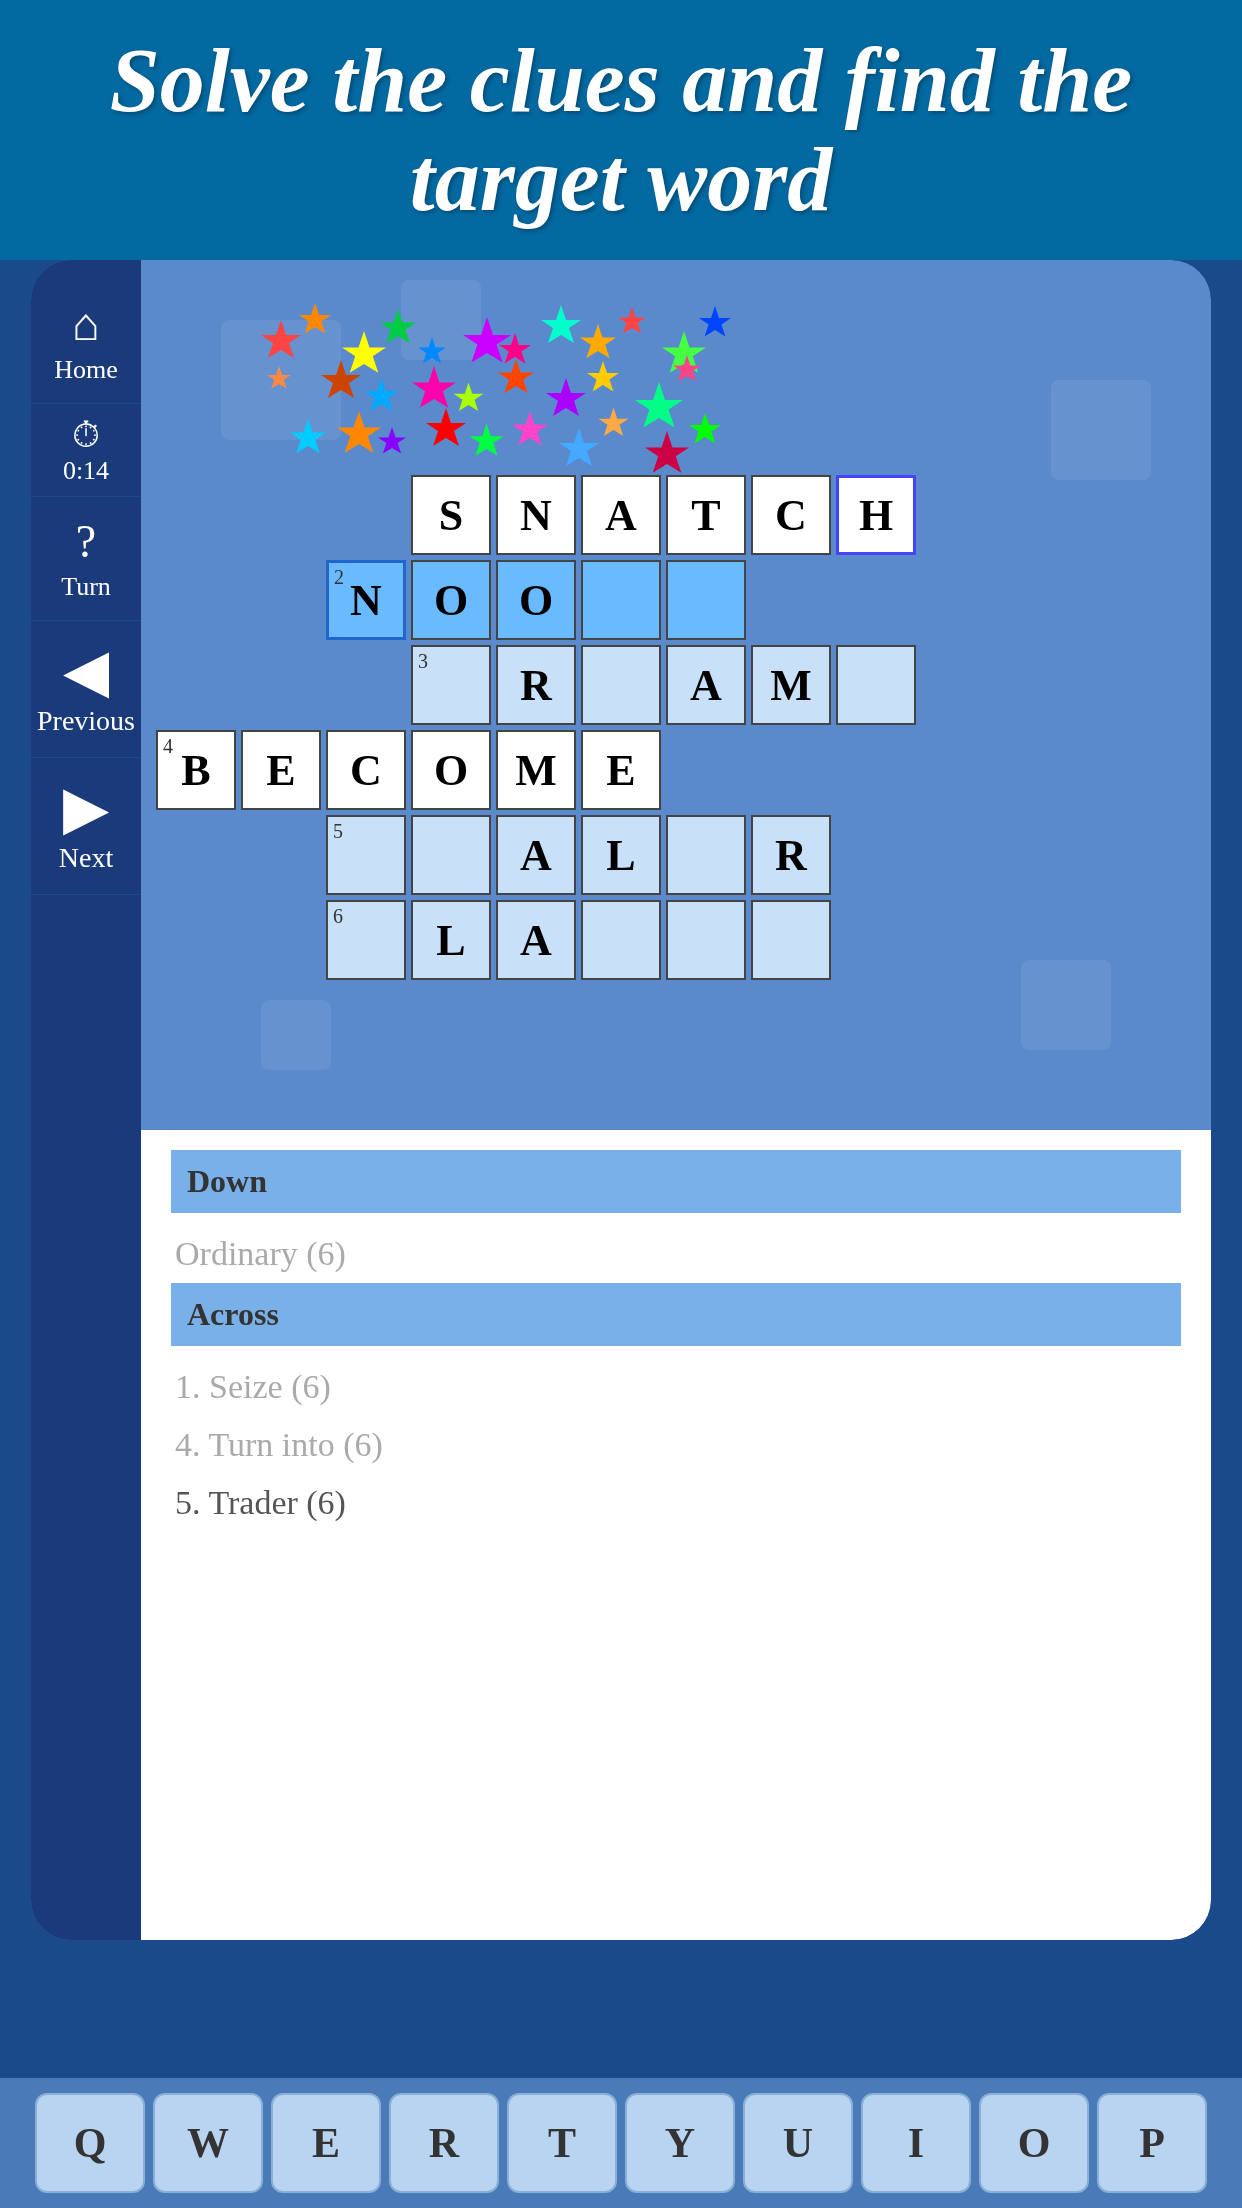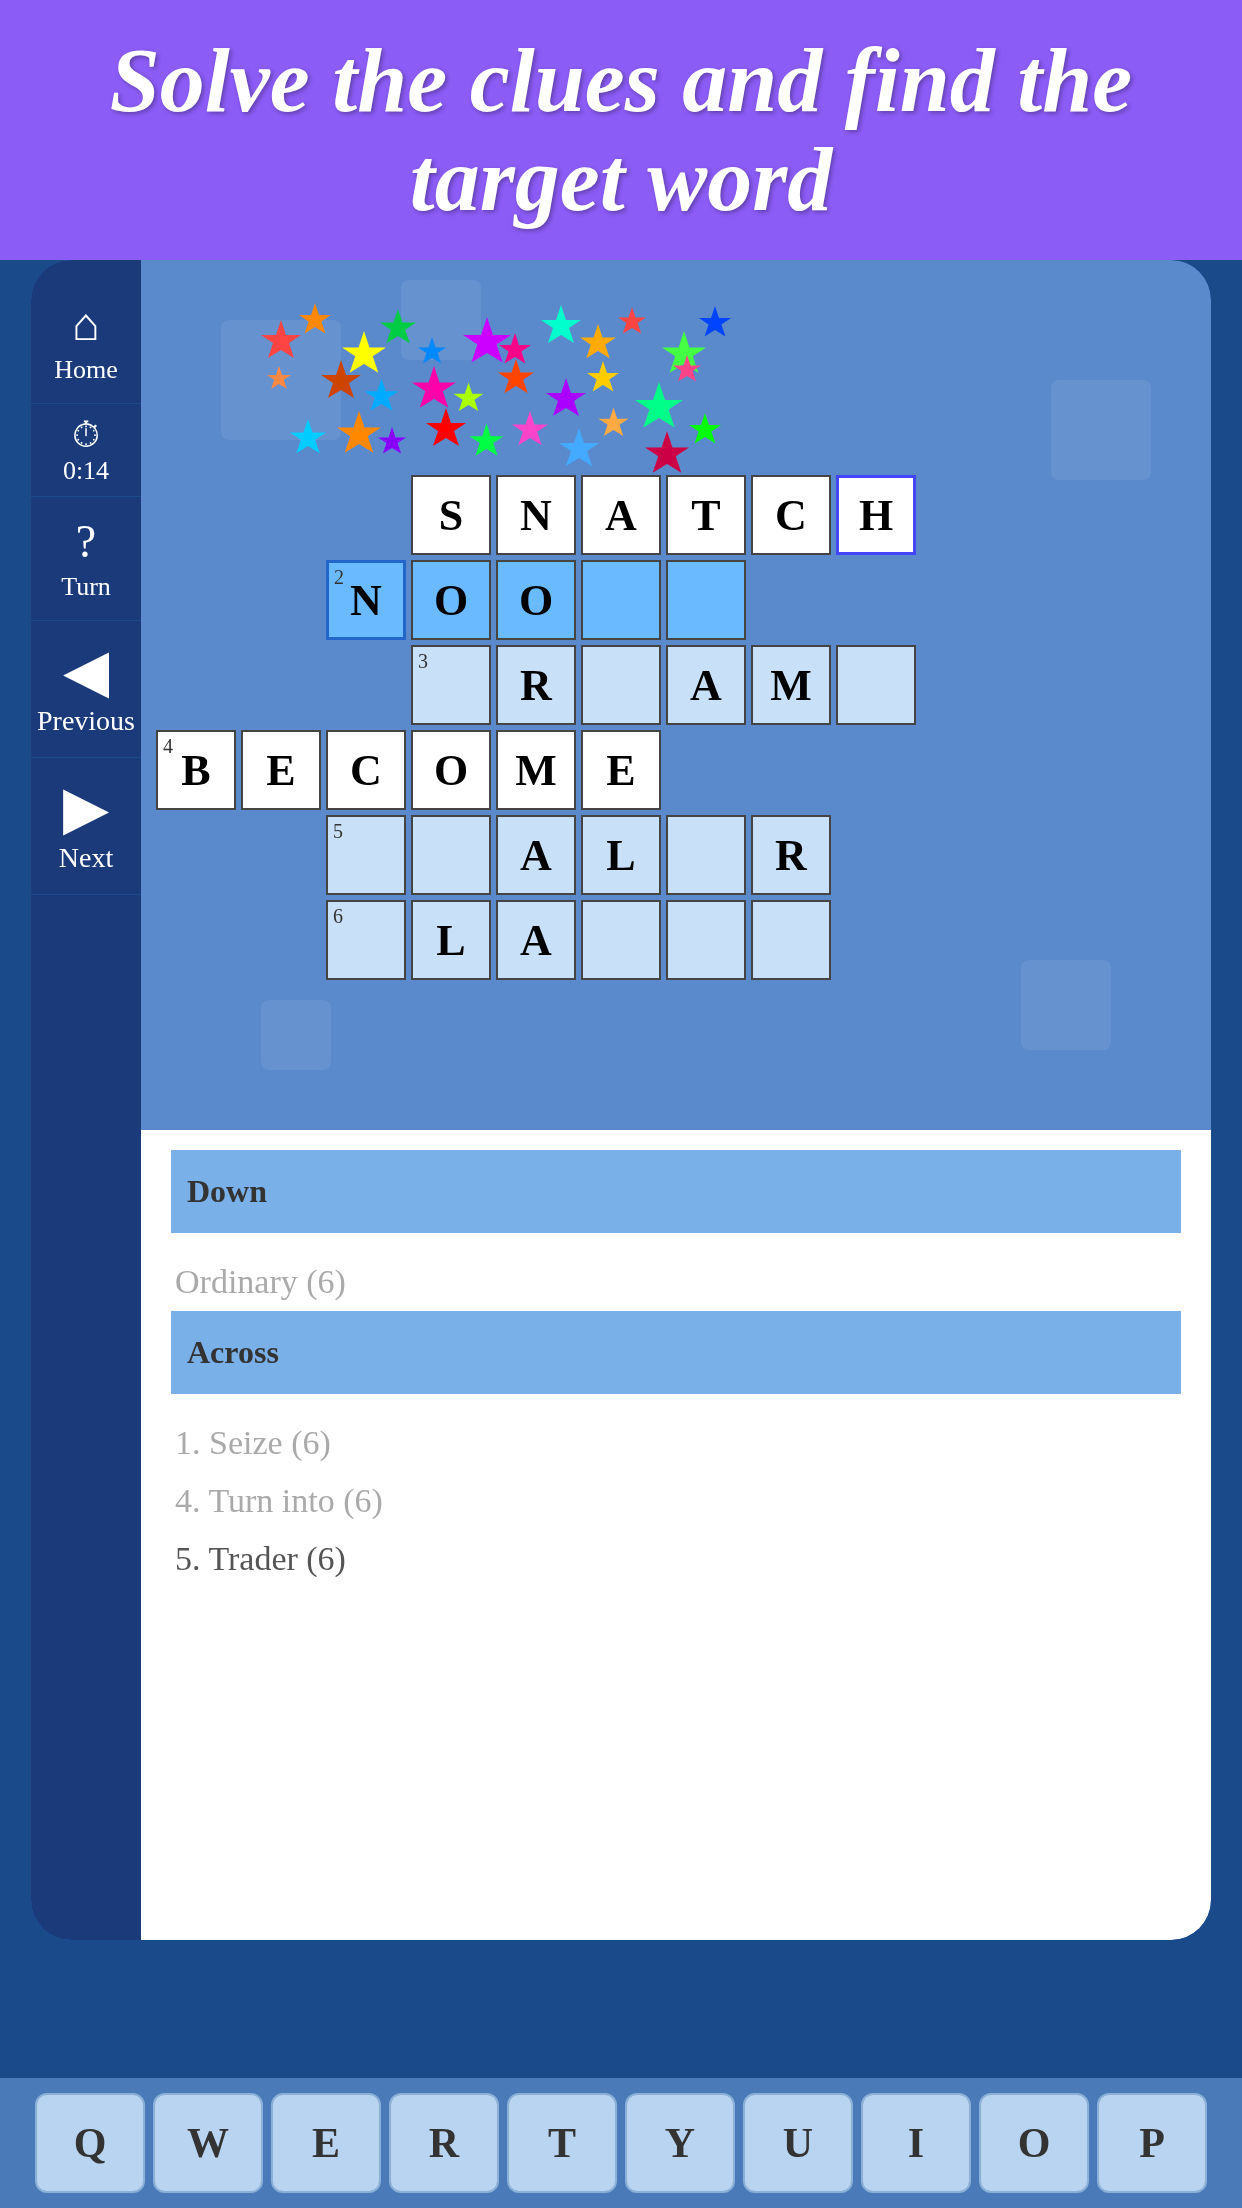--- a/index.html
+++ b/index.html
@@ -9,21 +9,21 @@
       background: #1a4a8a;
       font-family: 'Georgia', serif;
       overflow: hidden;
       position: relative;
     }
 
     
     #header {
       width: 100%;
       height: 260px;
-      background: #8b5cf6;
+      background: #0369a1;
       display: flex;
       align-items: center;
       justify-content: center;
       padding: 30px 60px;
     }
     #header h1 {
       color: white;
       font-size: 90px;
       font-style: italic;
       font-weight: bold;
@@ -116,25 +116,25 @@
     #clues-area {
       flex: 1;
       background: white;
       padding: 20px 30px;
       overflow: hidden;
       border-radius: 0 0 40px 0;
     }
 
     .clue-section-header {
       background: #7ab0e8;
-      padding: 23px 16px;
+      padding: 13px 16px;
       font-size: 32px;
       font-weight: bold;
       color: #333;
-      margin-bottom: 20px;
+      margin-bottom: 12px;
     }
     .clue-item {
       font-size: 34px;
       padding: 10px 4px;
       color: #555;
       border-bottom: none;
     }
     .clue-item.active {
       color: #000;
       font-weight: bold;

